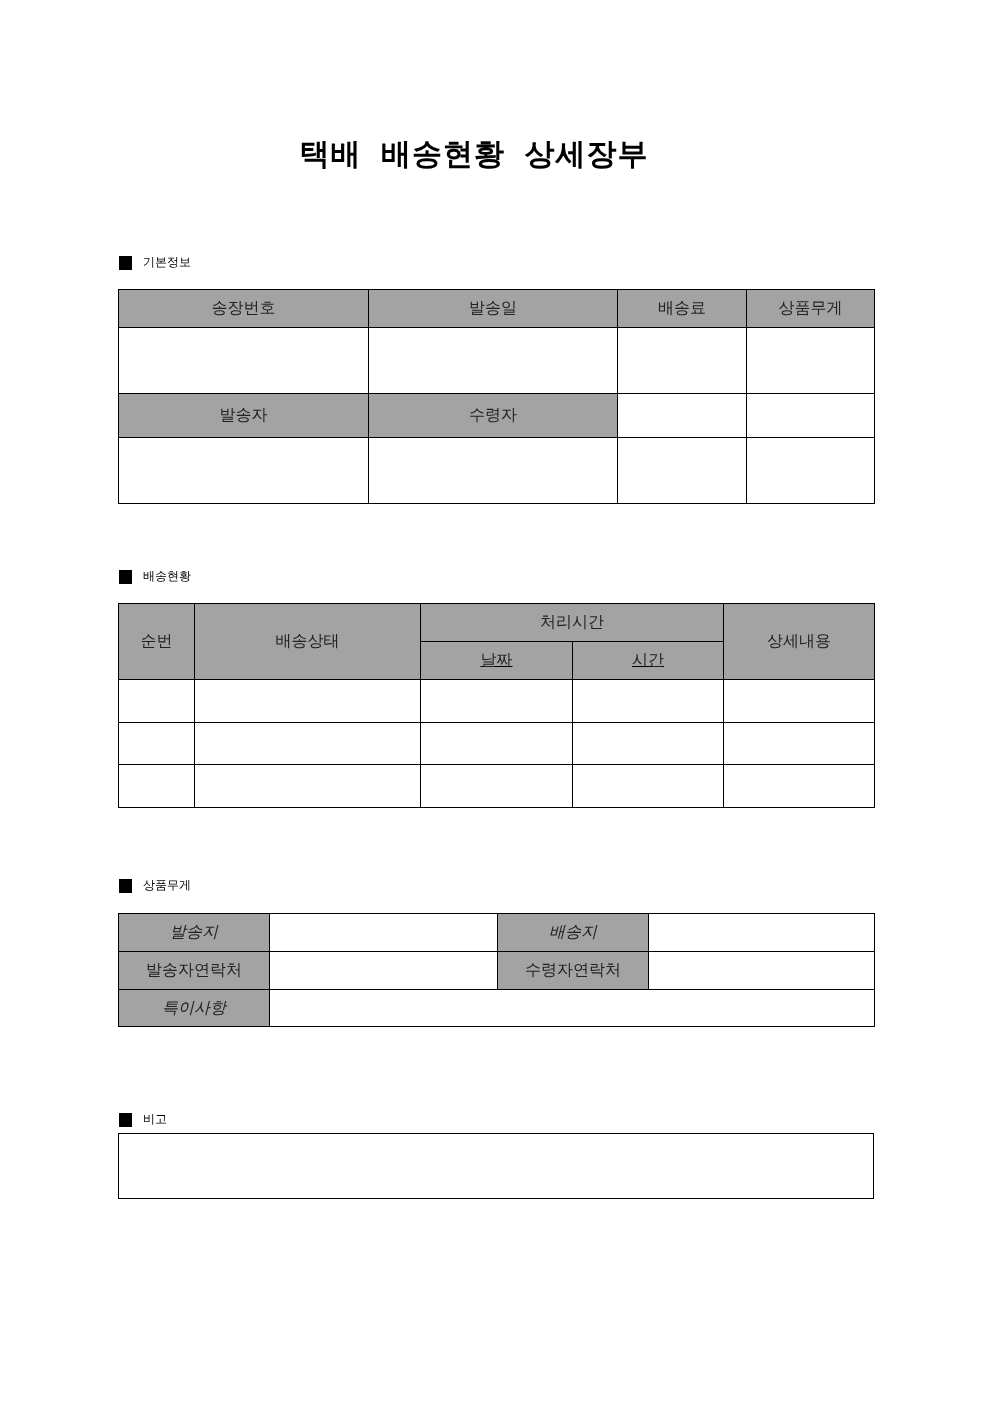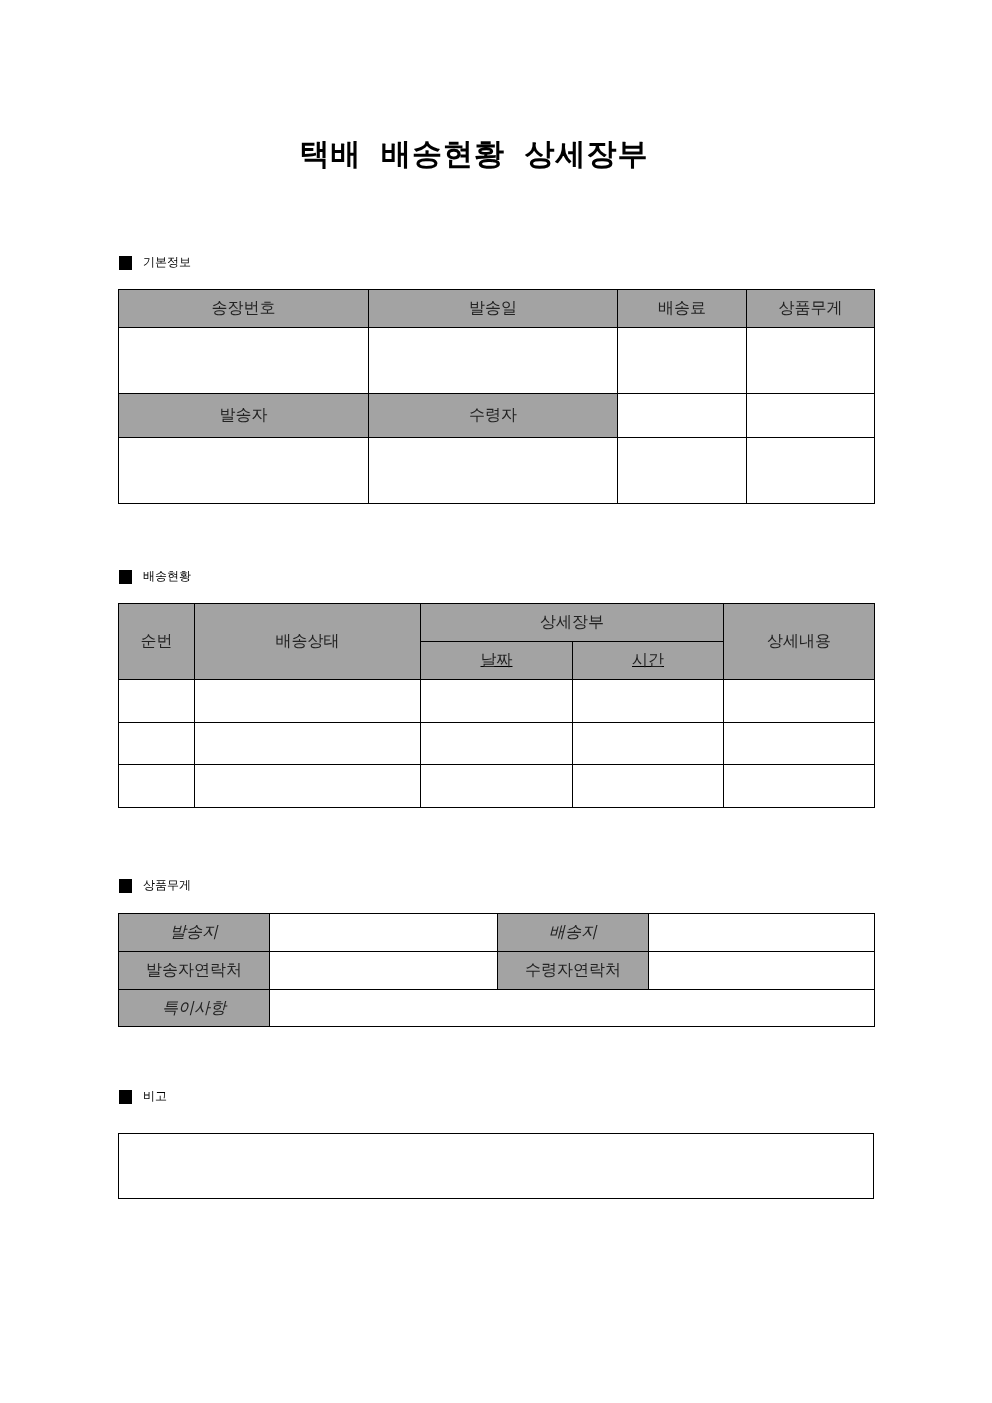--- a/index.html
+++ b/index.html
@@ -66,21 +66,21 @@
       <col style="width:76px">
       <col style="width:226px">
       <col style="width:152px">
       <col style="width:151px">
       <col style="width:151px">
     </colgroup>
   <tbody>
       <tr style="height:38px;">
     <td class="hdr" rowspan="2">순번</td>
     <td class="hdr" rowspan="2">배송상태</td>
-    <td class="hdr" colspan="2">상세장부</td>
+    <td class="hdr" colspan="2">처리시간</td>
     <td class="hdr" rowspan="2">상세내용</td>
   </tr>
   <tr style="height:38px;text-decoration:underline;">
     <td class="hdr">날짜</td>
     <td class="hdr">시간</td>
   </tr>
   <tr style="height:43px;">
     <td class="cell"></td>
     <td class="cell"></td>
     <td class="cell"></td>
@@ -128,17 +128,17 @@
     <td class="hdr">수령자연락처</td>
     <td class="cell"></td>
   </tr>
   <tr style="height:37px;font-style:italic;">
     <td class="hdr">특이사항</td>
     <td class="cell" colspan="3"></td>
   </tr>
 </tbody>
   </table>
 
-<div class="section-heading" style="top:1088px;">
+<div class="section-heading" style="top:1111px;">
   <span class="square"></span>
   <span>비고</span>
 </div>
 <div class="remarks-box"></div>
 
 </body></html>

